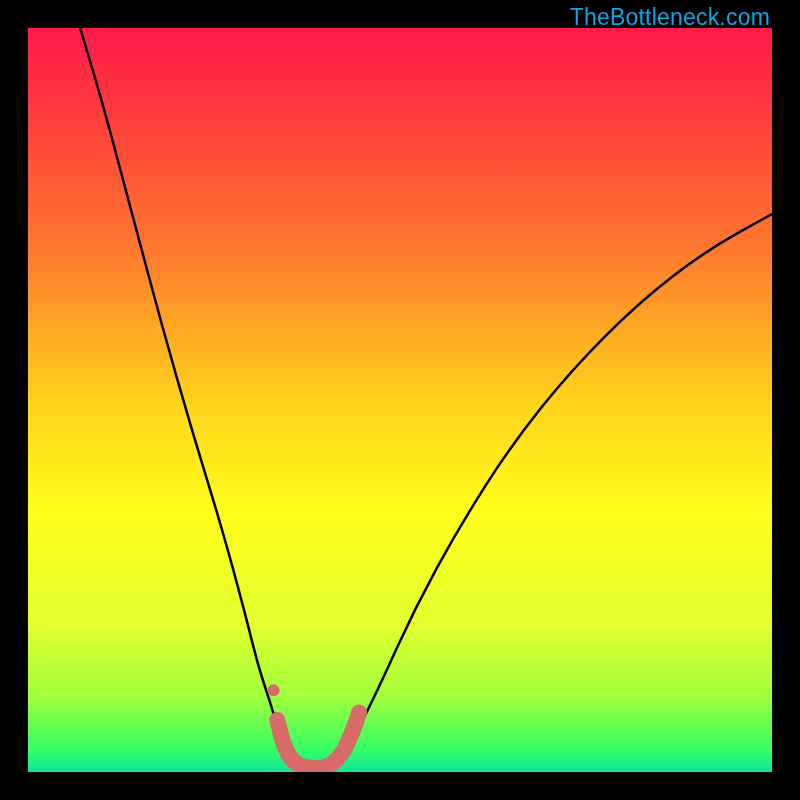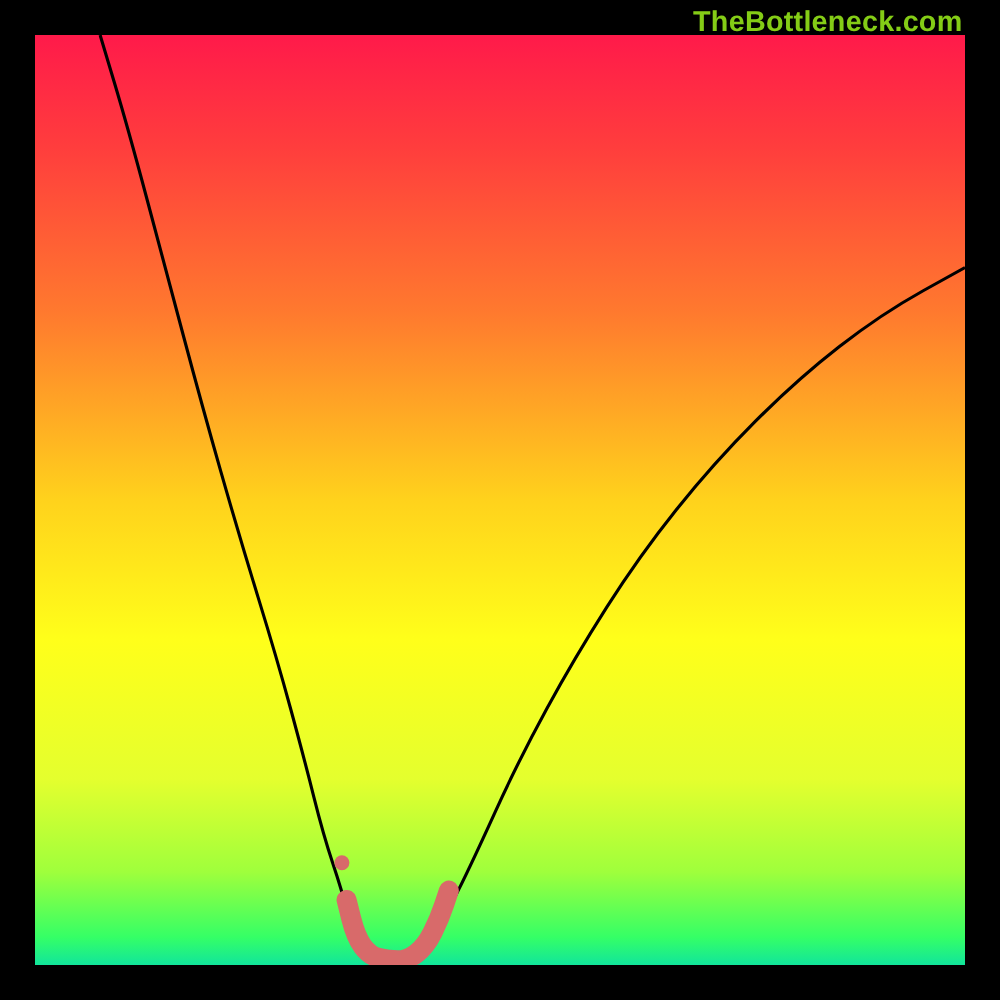--- a/index.html
+++ b/index.html
@@ -24,23 +24,23 @@
     top: 28px;
     left: 28px;
     width: 744px;
     height: 744px;
     overflow: hidden;
   }
   .watermark {
     position: absolute;
     top: 4px;
     right: 30px;
-    color: #84cc16;
+    color: #0ea5e9;
     font-size: 23px;
-    font-weight: 700;
+    font-weight: 400;
     letter-spacing: 0.2px;
   }
   svg {
     display: block;
   }
 </style>
 </head>
 <body>
 
 <div class="frame">

